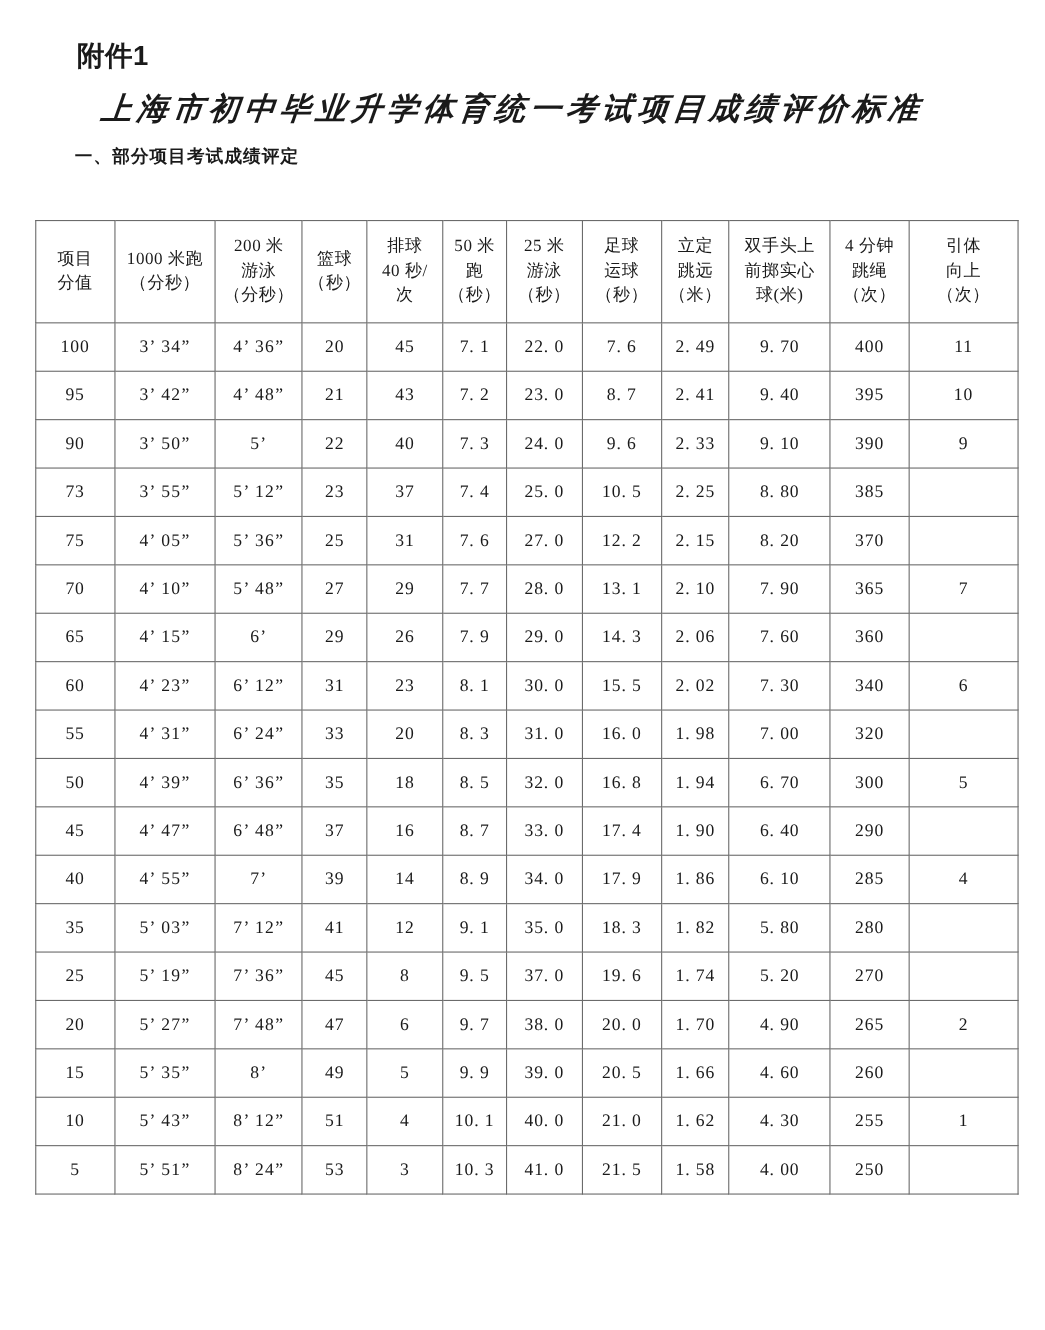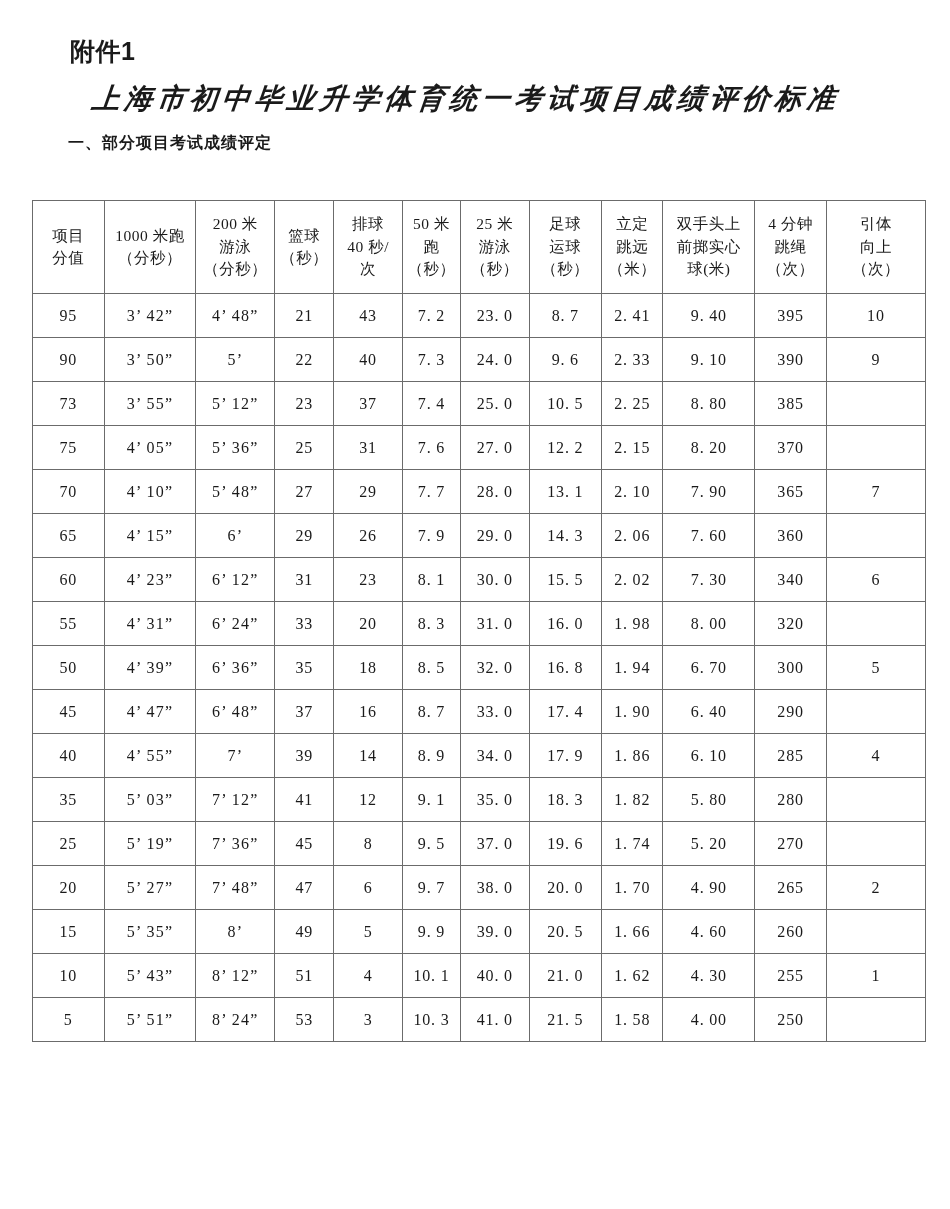--- a/index.html
+++ b/index.html
@@ -214,20 +214,34 @@
             </th>
             <th>
               <span class="hdr-line">引体</span>
               <span class="hdr-line">向上</span>
               <span class="hdr-line">（次）</span>
             </th>
           </tr>
       </thead>
       <tbody>
           <tr>
+            <td>100</td>
+            <td class="time-cell">3’ 34”</td>
+            <td class="time-cell">4’ 36”</td>
+            <td>20</td>
+            <td>45</td>
+            <td>7. 1</td>
+            <td>22. 0</td>
+            <td>7. 6</td>
+            <td>2. 49</td>
+            <td>9. 70</td>
+            <td>400</td>
+            <td>11</td>
+          </tr>
+          <tr>
             <td>95</td>
             <td class="time-cell">3’ 42”</td>
             <td class="time-cell">4’ 48”</td>
             <td>21</td>
             <td>43</td>
             <td>7. 2</td>
             <td>23. 0</td>
             <td>8. 7</td>
             <td>2. 41</td>
             <td>9. 40</td>
@@ -321,21 +335,21 @@
           <tr>
             <td>55</td>
             <td class="time-cell">4’ 31”</td>
             <td class="time-cell">6’ 24”</td>
             <td>33</td>
             <td>20</td>
             <td>8. 3</td>
             <td>31. 0</td>
             <td>16. 0</td>
             <td>1. 98</td>
-            <td>8. 00</td>
+            <td>7. 00</td>
             <td>320</td>
             <td></td>
           </tr>
           <tr>
             <td>50</td>
             <td class="time-cell">4’ 39”</td>
             <td class="time-cell">6’ 36”</td>
             <td>35</td>
             <td>18</td>
             <td>8. 5</td>

